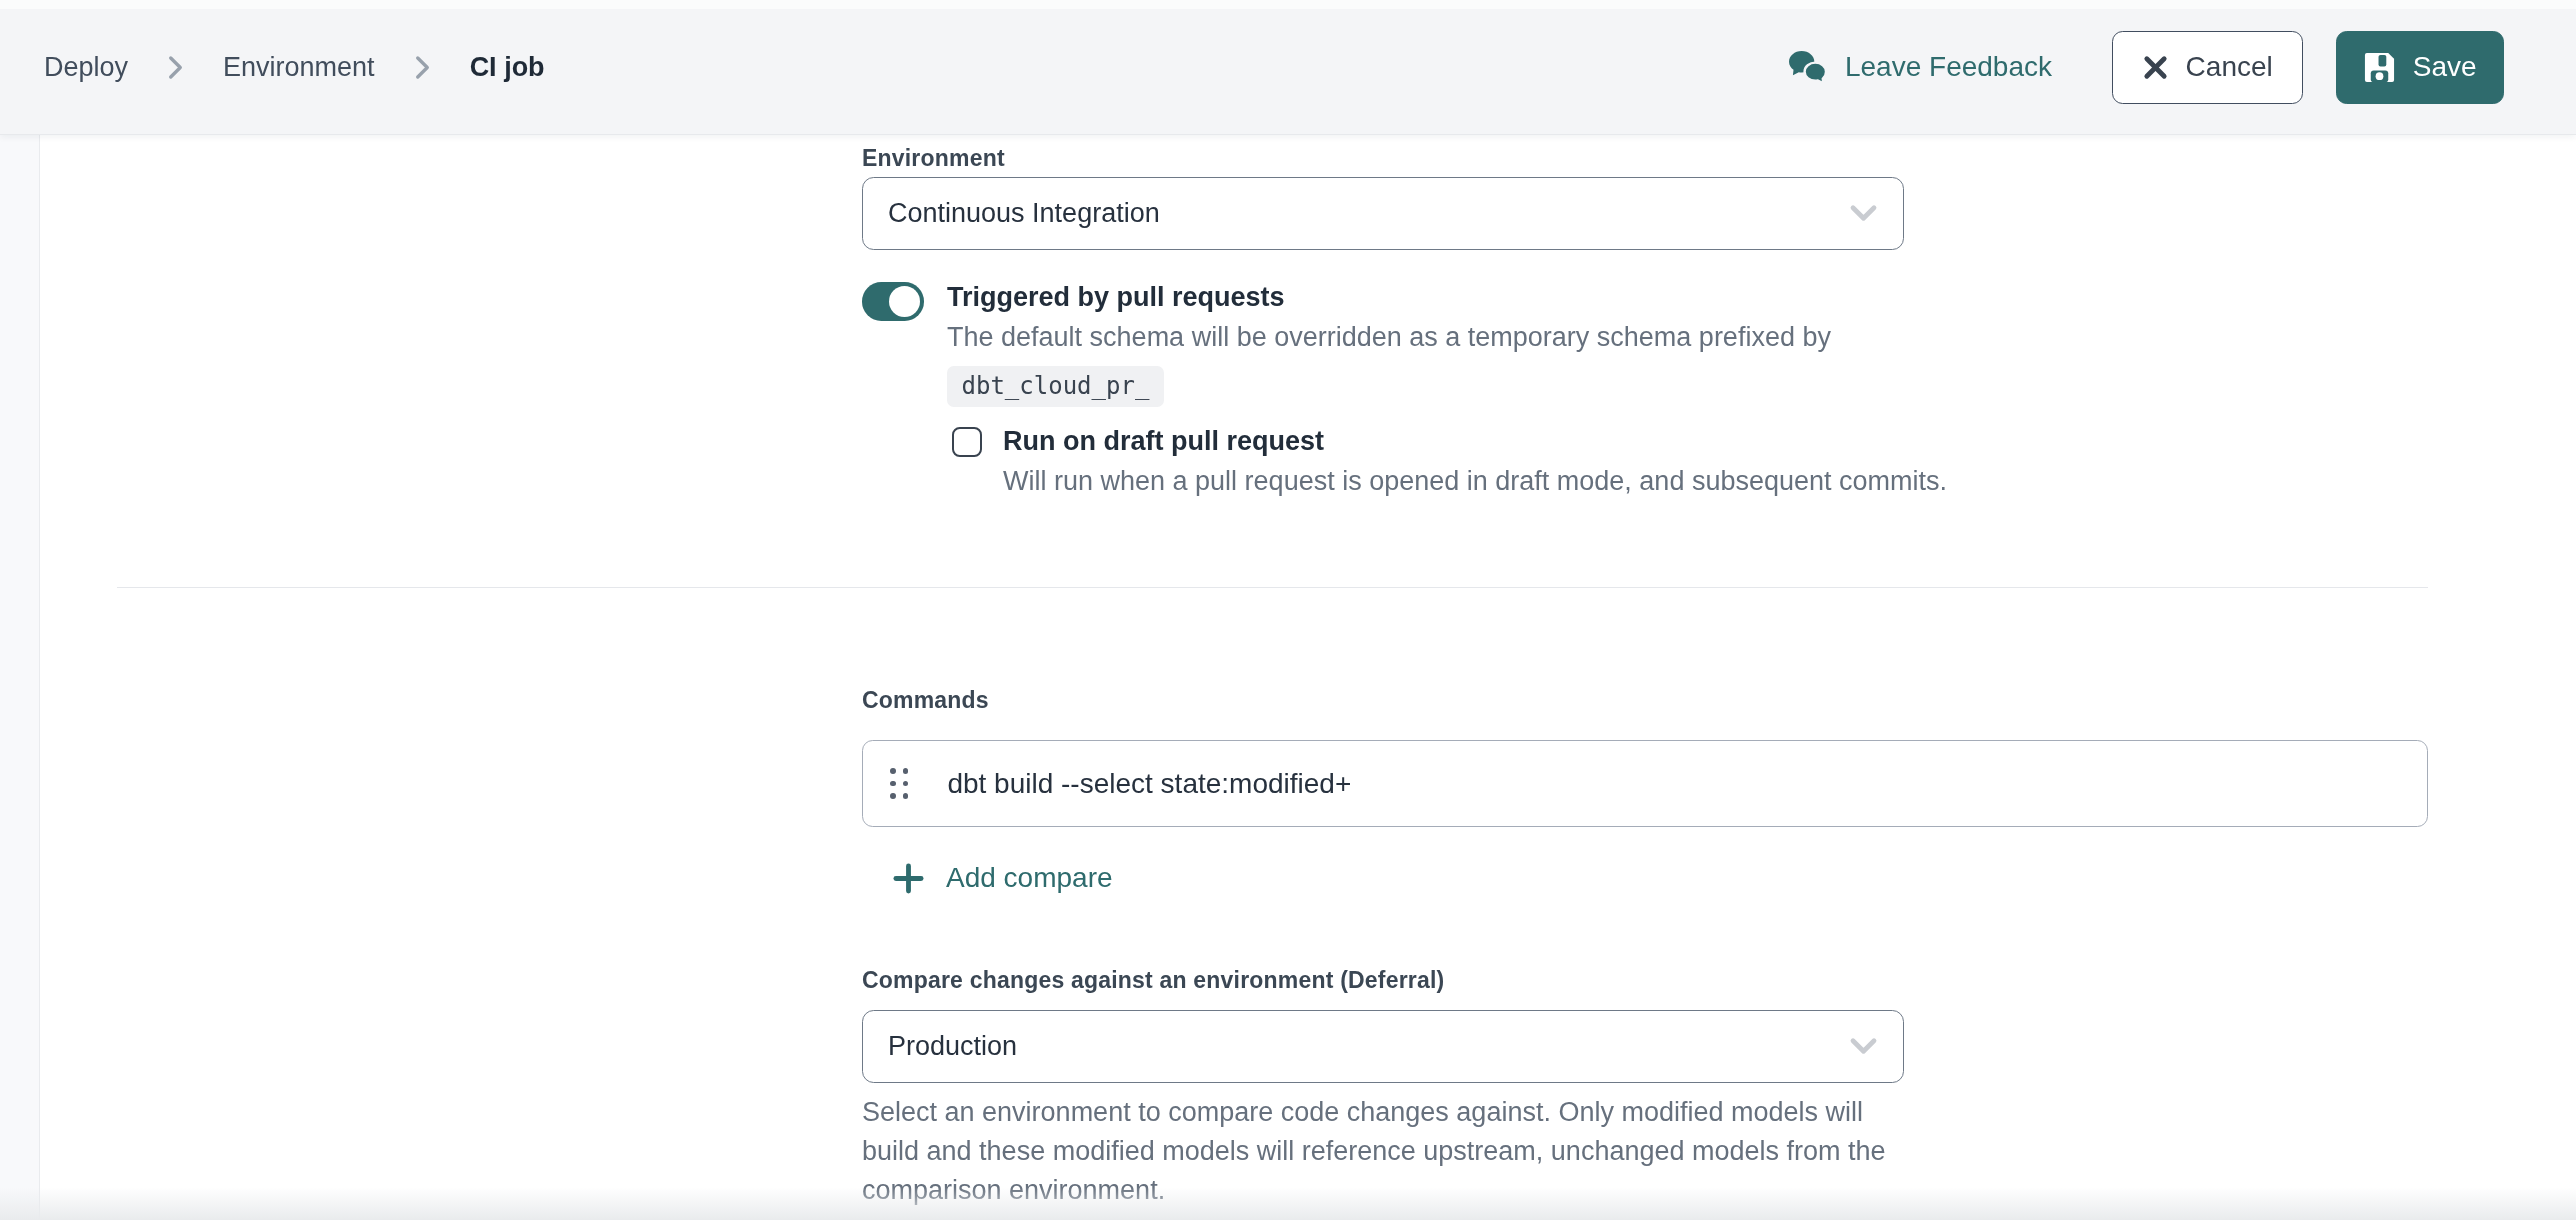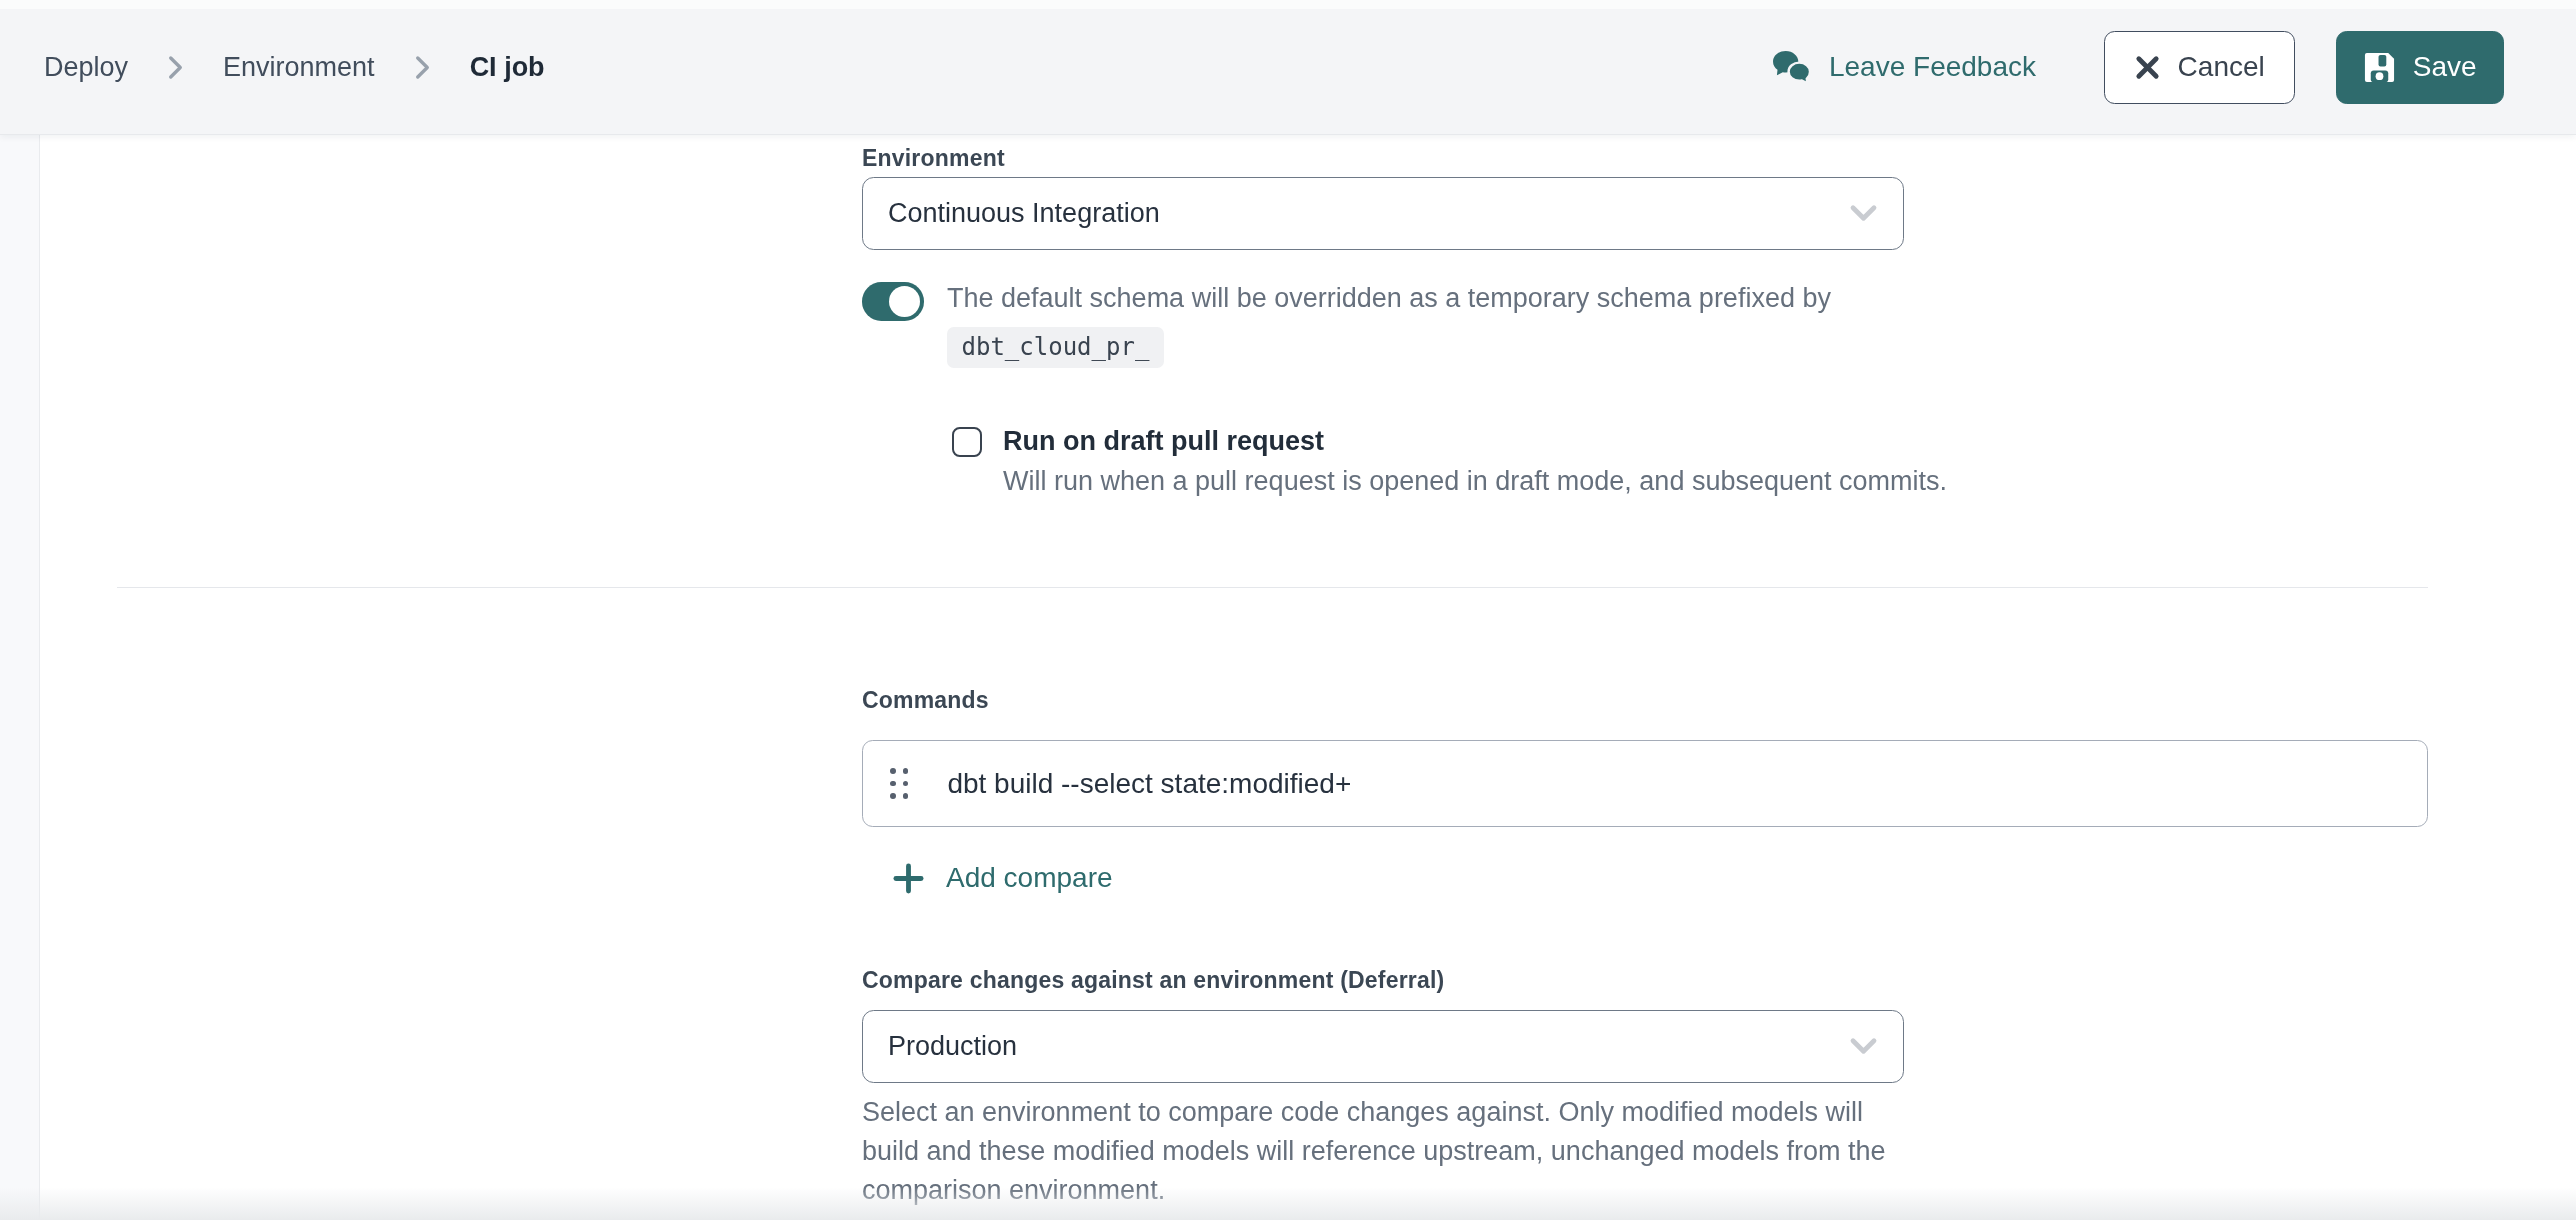--- a/index.html
+++ b/index.html
@@ -24,21 +24,21 @@
     z-index: 5;
   }
   .header::before {
     content: ""; position: absolute; top: 0; left: 0; right: 0; height: 8.7px;
     background: #fbfcfc;
   }
   .breadcrumb { display: flex; align-items: center; gap: 37px; font-size: 27px; }
   .crumb { color: #414d5c; cursor: pointer; }
   .crumb.current { color: #1f2a37; font-weight: 700; cursor: default; }
   .crumb-chevron { display: flex; align-items: center; }
-  .header-actions { display: flex; align-items: center; gap: 8px; }
+  .header-actions { display: flex; align-items: center; }
   .leave-feedback {
     display: flex; align-items: center; gap: 15.5px;
     color: #2f6b6d; font-size: 28px; cursor: pointer; margin-right: 60px;
   }
   .btn {
     display: flex; align-items: center; justify-content: center; gap: 16.4px;
     height: 73px; border-radius: 10.6px; font-size: 28px; cursor: pointer;
   }
   .btn-cancel {
     width: 191px; background: #ffffff; border: 1.9px solid #414d5f; color: #39434f;
@@ -200,20 +200,21 @@
           <polyline points="6,5 17,16 28,5" fill="none" stroke="#c9ccd1" stroke-width="5" stroke-linecap="round" stroke-linejoin="round"></polyline>
         </svg>
     </span>
   </div>
 
   <div class="toggle-row">
     <div class="toggle">
       <div class="knob"></div>
     </div>
     <div class="toggle-body">
+      <div class="control-title">Triggered by pull requests</div>
       <div class="control-desc">The default schema will be overridden as a temporary schema prefixed by</div>
       <div class="code-badge">dbt_cloud_pr_</div>
     </div>
   </div>
 
   <div class="checkbox-row">
     <div class="checkbox"></div>
     <div class="checkbox-body">
       <div class="control-title">Run on draft pull request</div>
       <div class="control-desc">Will run when a pull request is opened in draft mode, and subsequent commits.</div>

